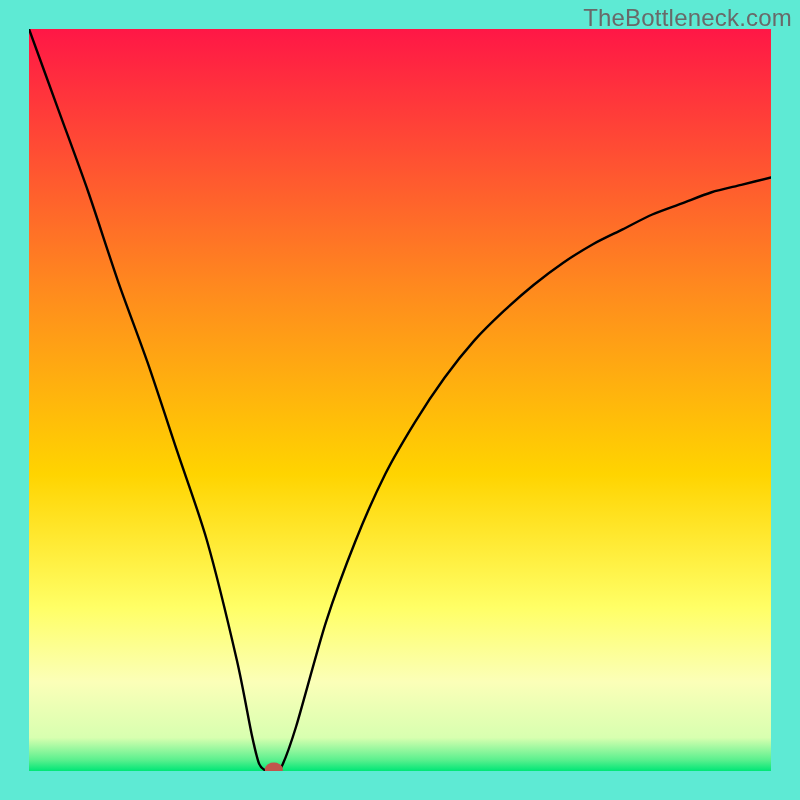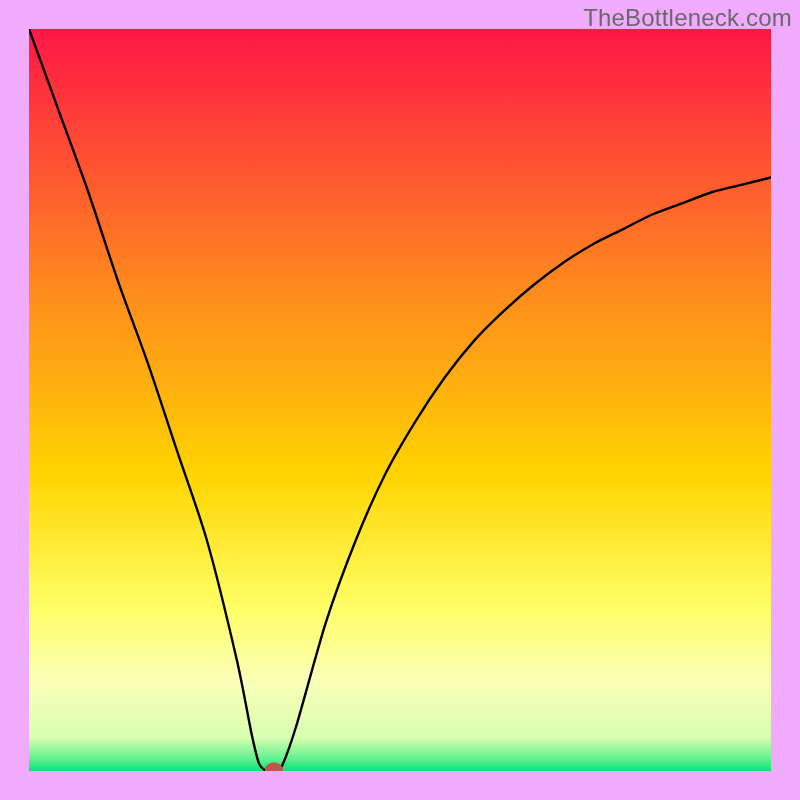--- a/index.html
+++ b/index.html
@@ -10,21 +10,21 @@
     background: #000;
     overflow: hidden;
     font-family: Arial, Helvetica, sans-serif;
   }
   .frame {
     position: absolute;
     left: 0;
     top: 0;
     width: 800px;
     height: 800px;
-    background: #f0abfc;
+    background: #5eead4;
   }
   .plot {
     position: absolute;
     left: 29px;
     top: 29px;
     width: 742px;
     height: 742px;
   }
   .watermark {
     position: absolute;

